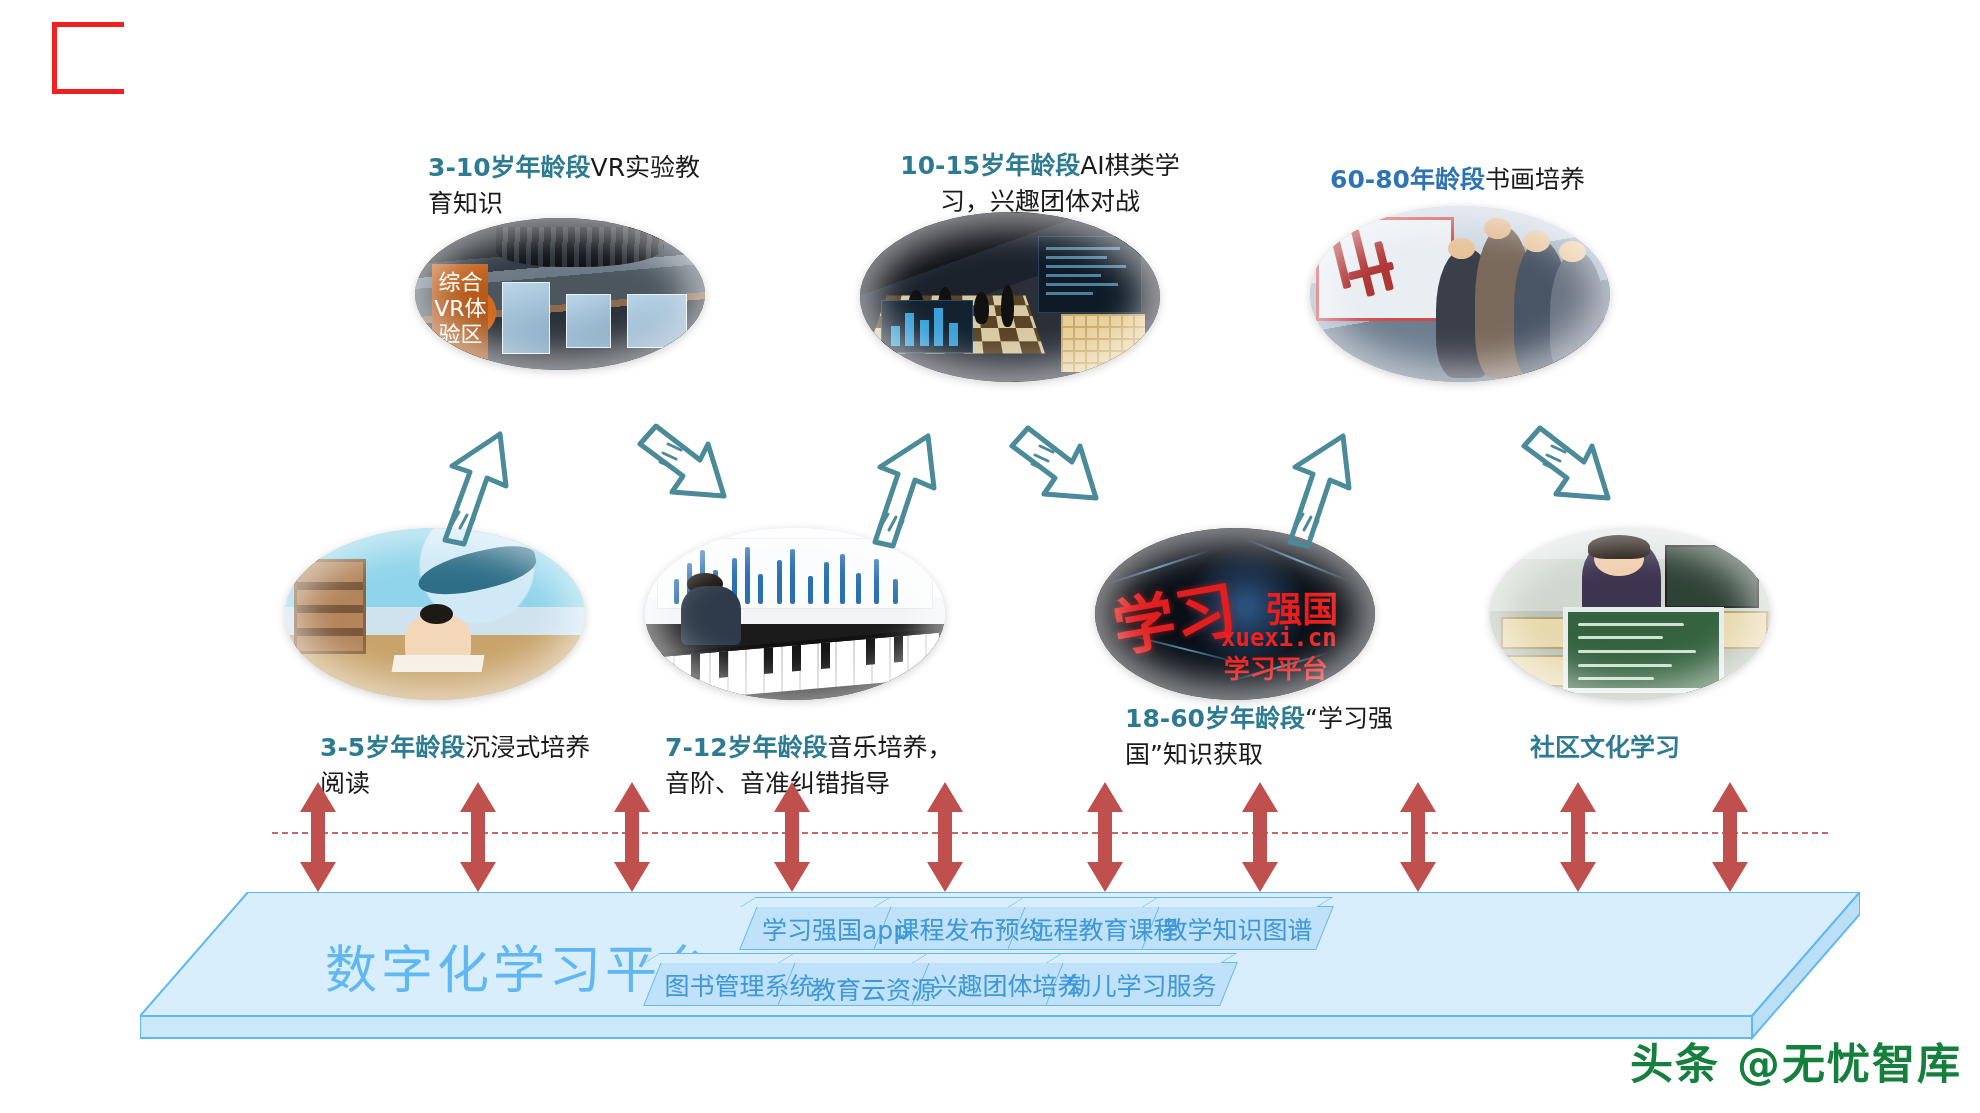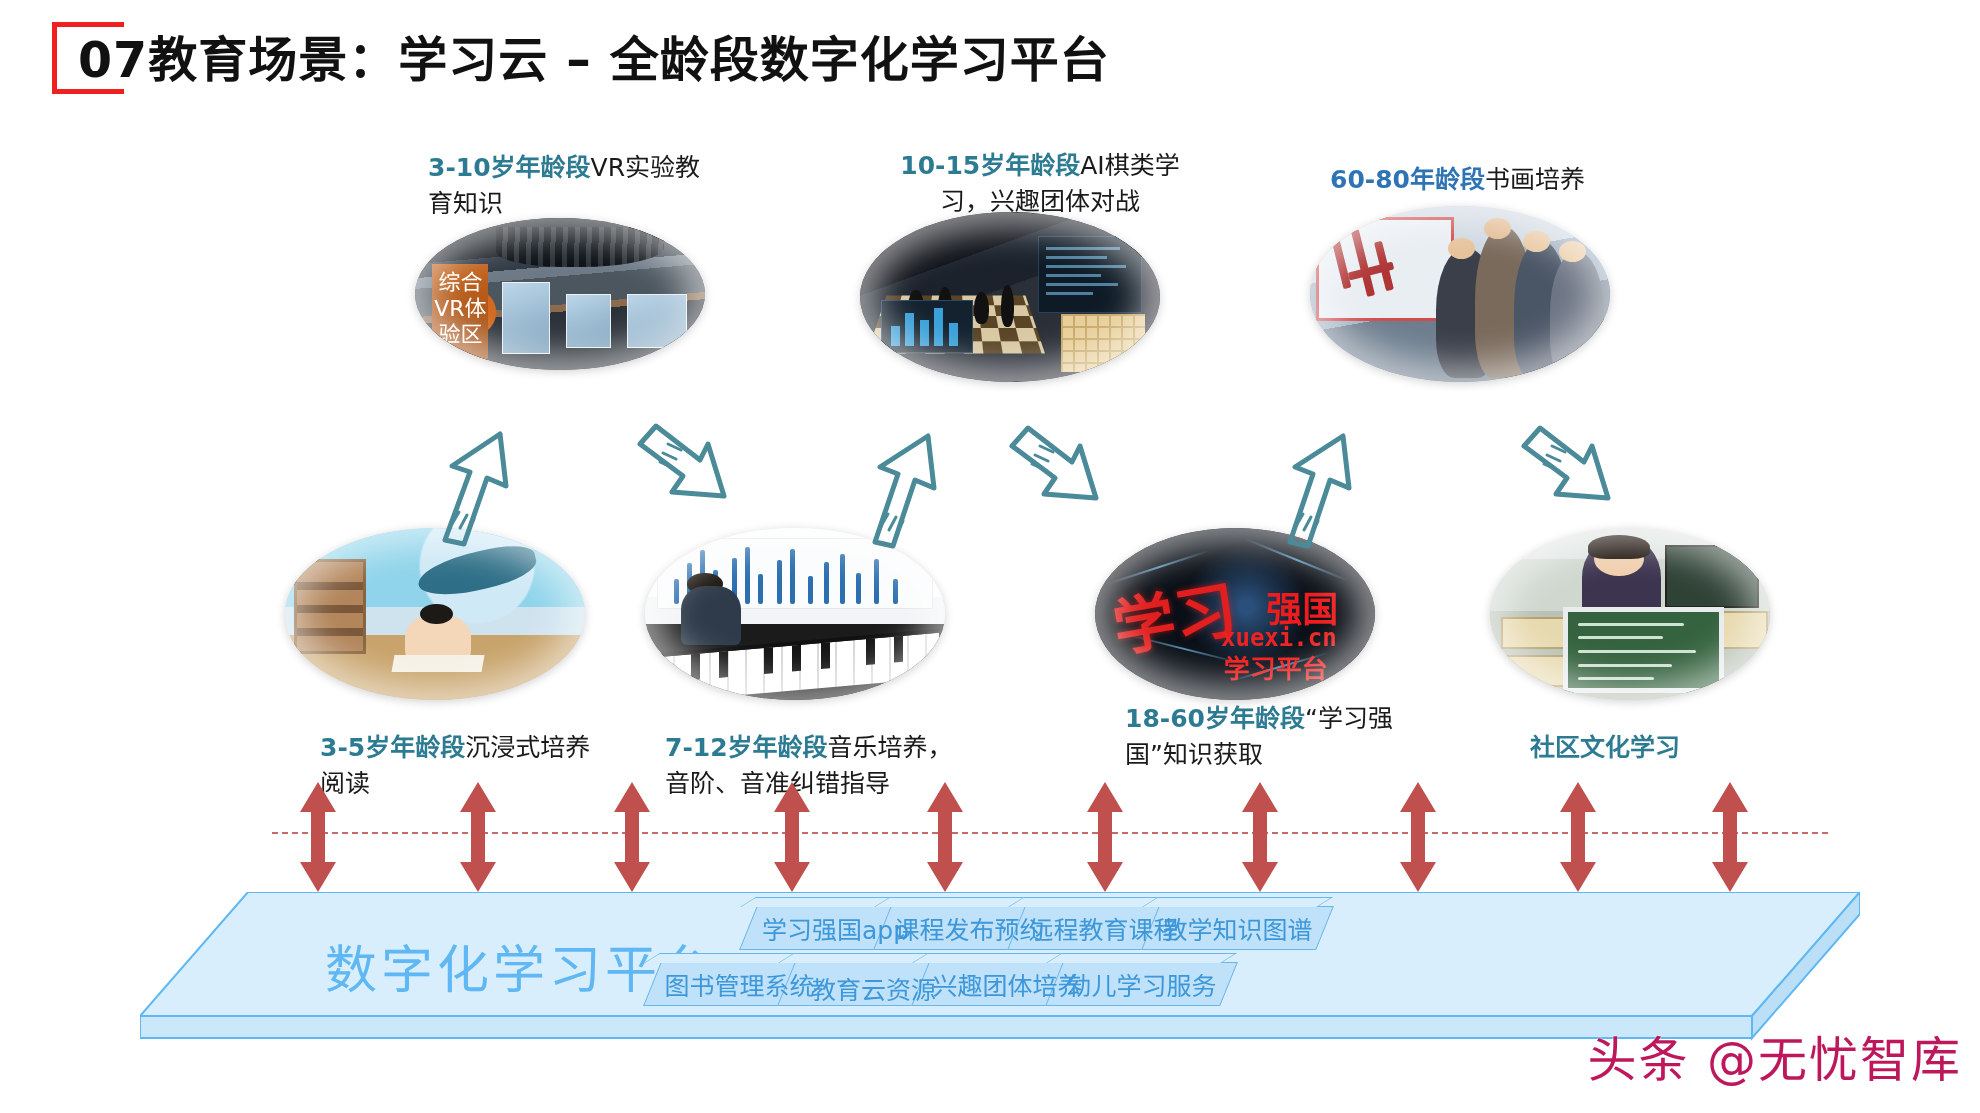--- a/index.html
+++ b/index.html
@@ -128,30 +128,29 @@
      letter-spacing:4px;font-family:"DejaVu Sans","Liberation Sans",sans-serif;}
   .tag{position:absolute;height:44px;color:#3d97d8;font-size:25px;
        display:flex;align-items:center;justify-content:center;
        font-family:"DejaVu Sans","Liberation Sans",sans-serif;white-space:nowrap;}
   .tag .face{position:absolute;inset:0;background:#bfe2fa;border:1px solid #69b6ea;
        transform:skewX(-22deg);}
   .tag .top{position:absolute;left:0;right:0;top:-9px;height:9px;background:#d8eefc;
        border:1px solid #69b6ea;border-bottom:none;transform:skewX(-58deg);}
   .tag span{position:relative;z-index:2;}
 
-  #watermark{position:absolute;right:18px;bottom:22px;font-size:49px;color:#be185d;
+  #watermark{position:absolute;right:18px;bottom:22px;font-size:43px;color:#15803d;
      font-family:"DejaVu Sans","Liberation Sans",sans-serif;letter-spacing:2px;
-     text-shadow:0 0 2px #fff;}
+     text-shadow:0 0 2px #fff;font-weight:bold;}
 </style>
 </head>
 <body>
 
 <div id="title-bar">
   <div id="title-bracket"></div>
-  <div id="title-text">07教育场景：学习云 – 全龄段数字化学习平台</div>
 </div>
 
 <div class="photo" id="p-vr" style="left:415px;top:218px;width:290px;height:152px;">
   <div class="inner">
     <div class="sign">综合VR体验区</div>
     <div class="scr" style="left:30%;top:42%;width:16%;height:46%;"></div>
     <div class="scr" style="left:52%;top:50%;width:15%;height:34%;"></div>
     <div class="scr" style="left:73%;top:50%;width:20%;height:34%;"></div>
     <div style="position:absolute;left:28%;top:6%;width:58%;height:26%;
          background:repeating-linear-gradient(92deg,#0c0f13 0 7px,#2a3138 7px 12px);

